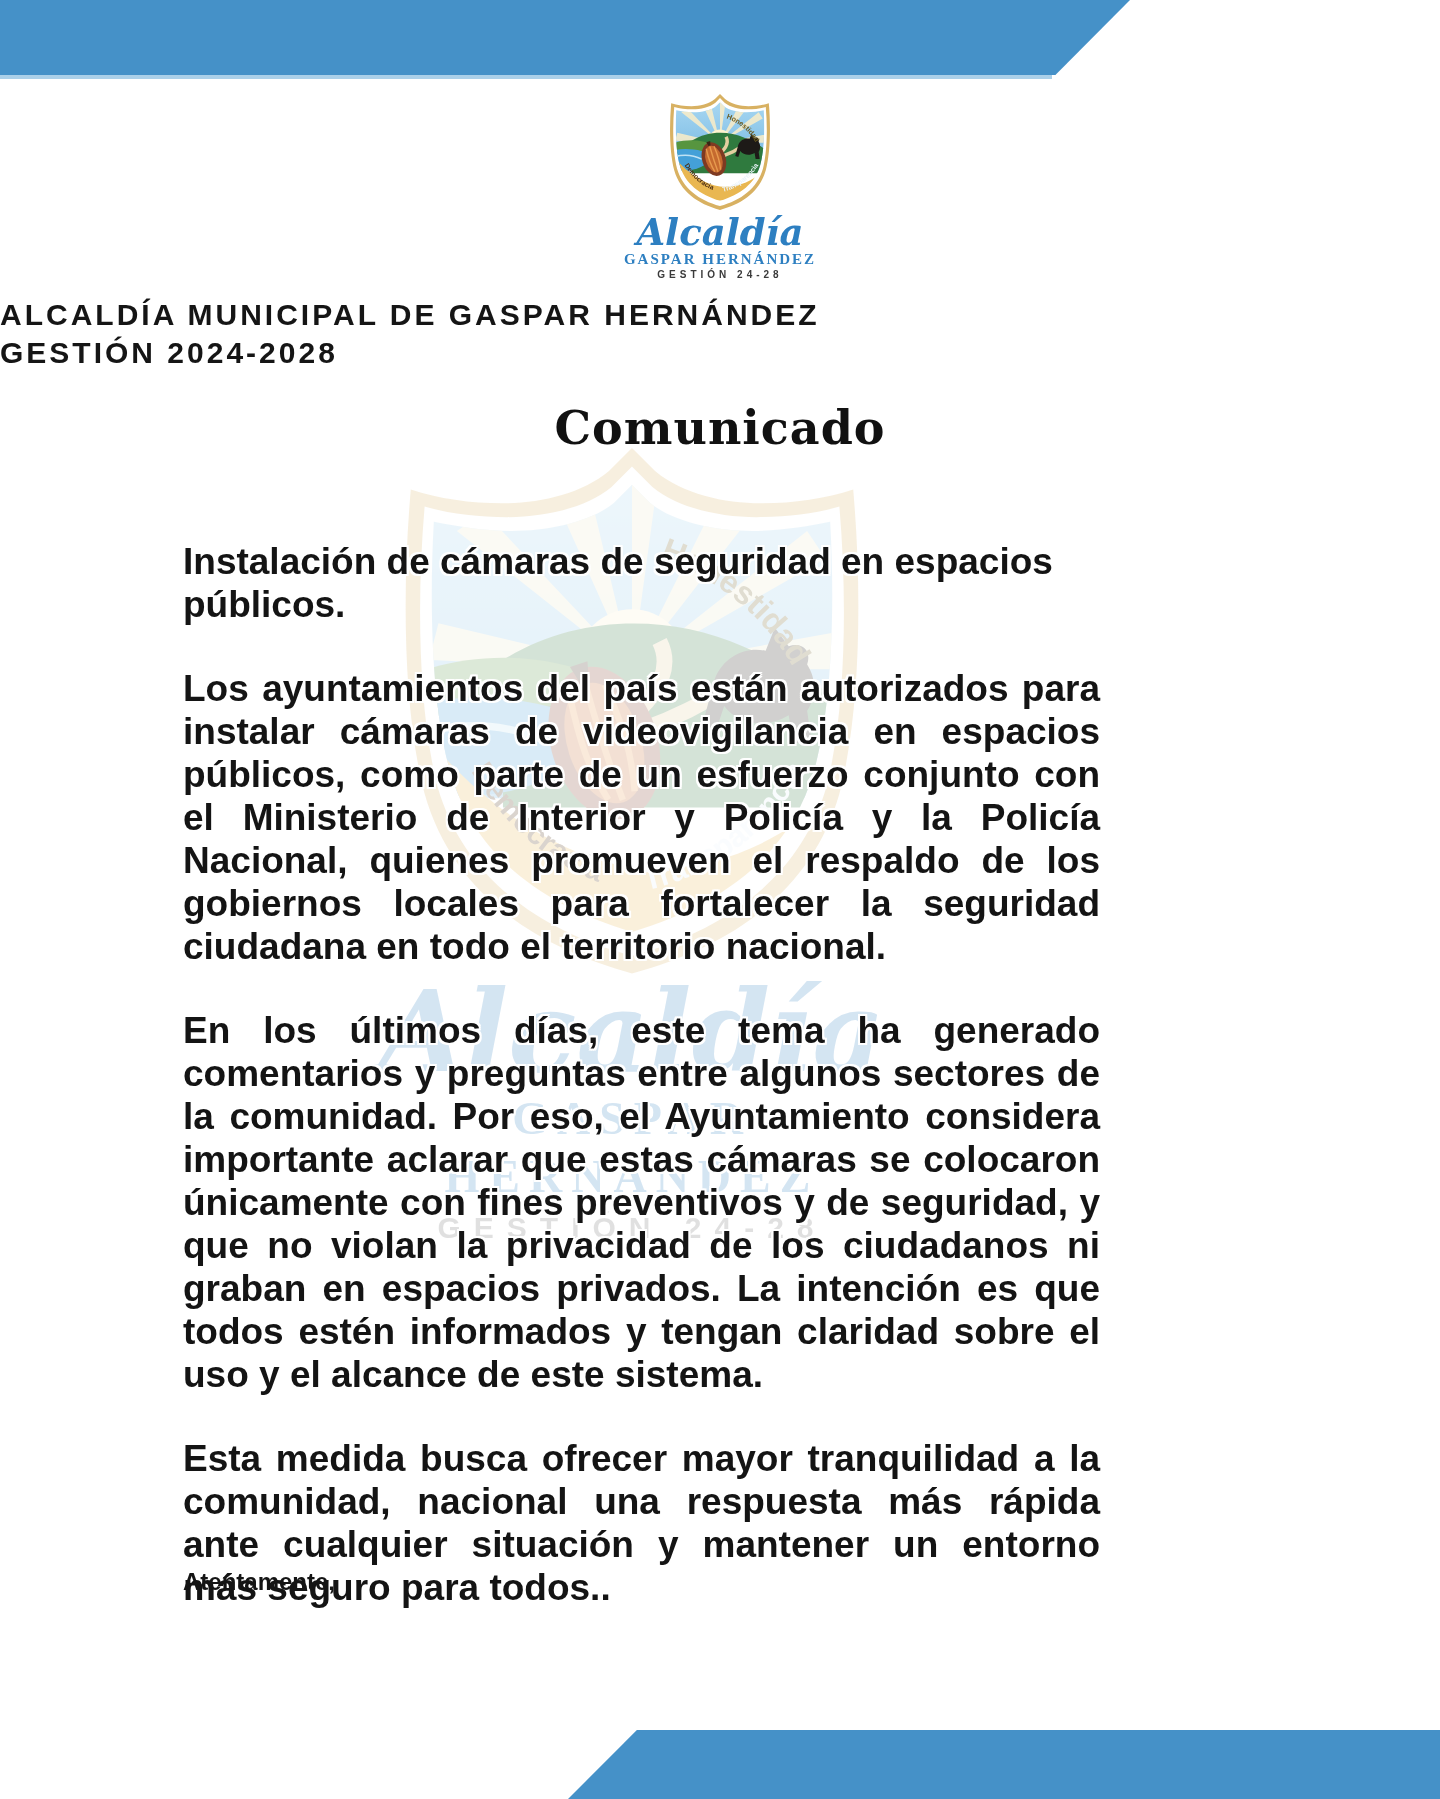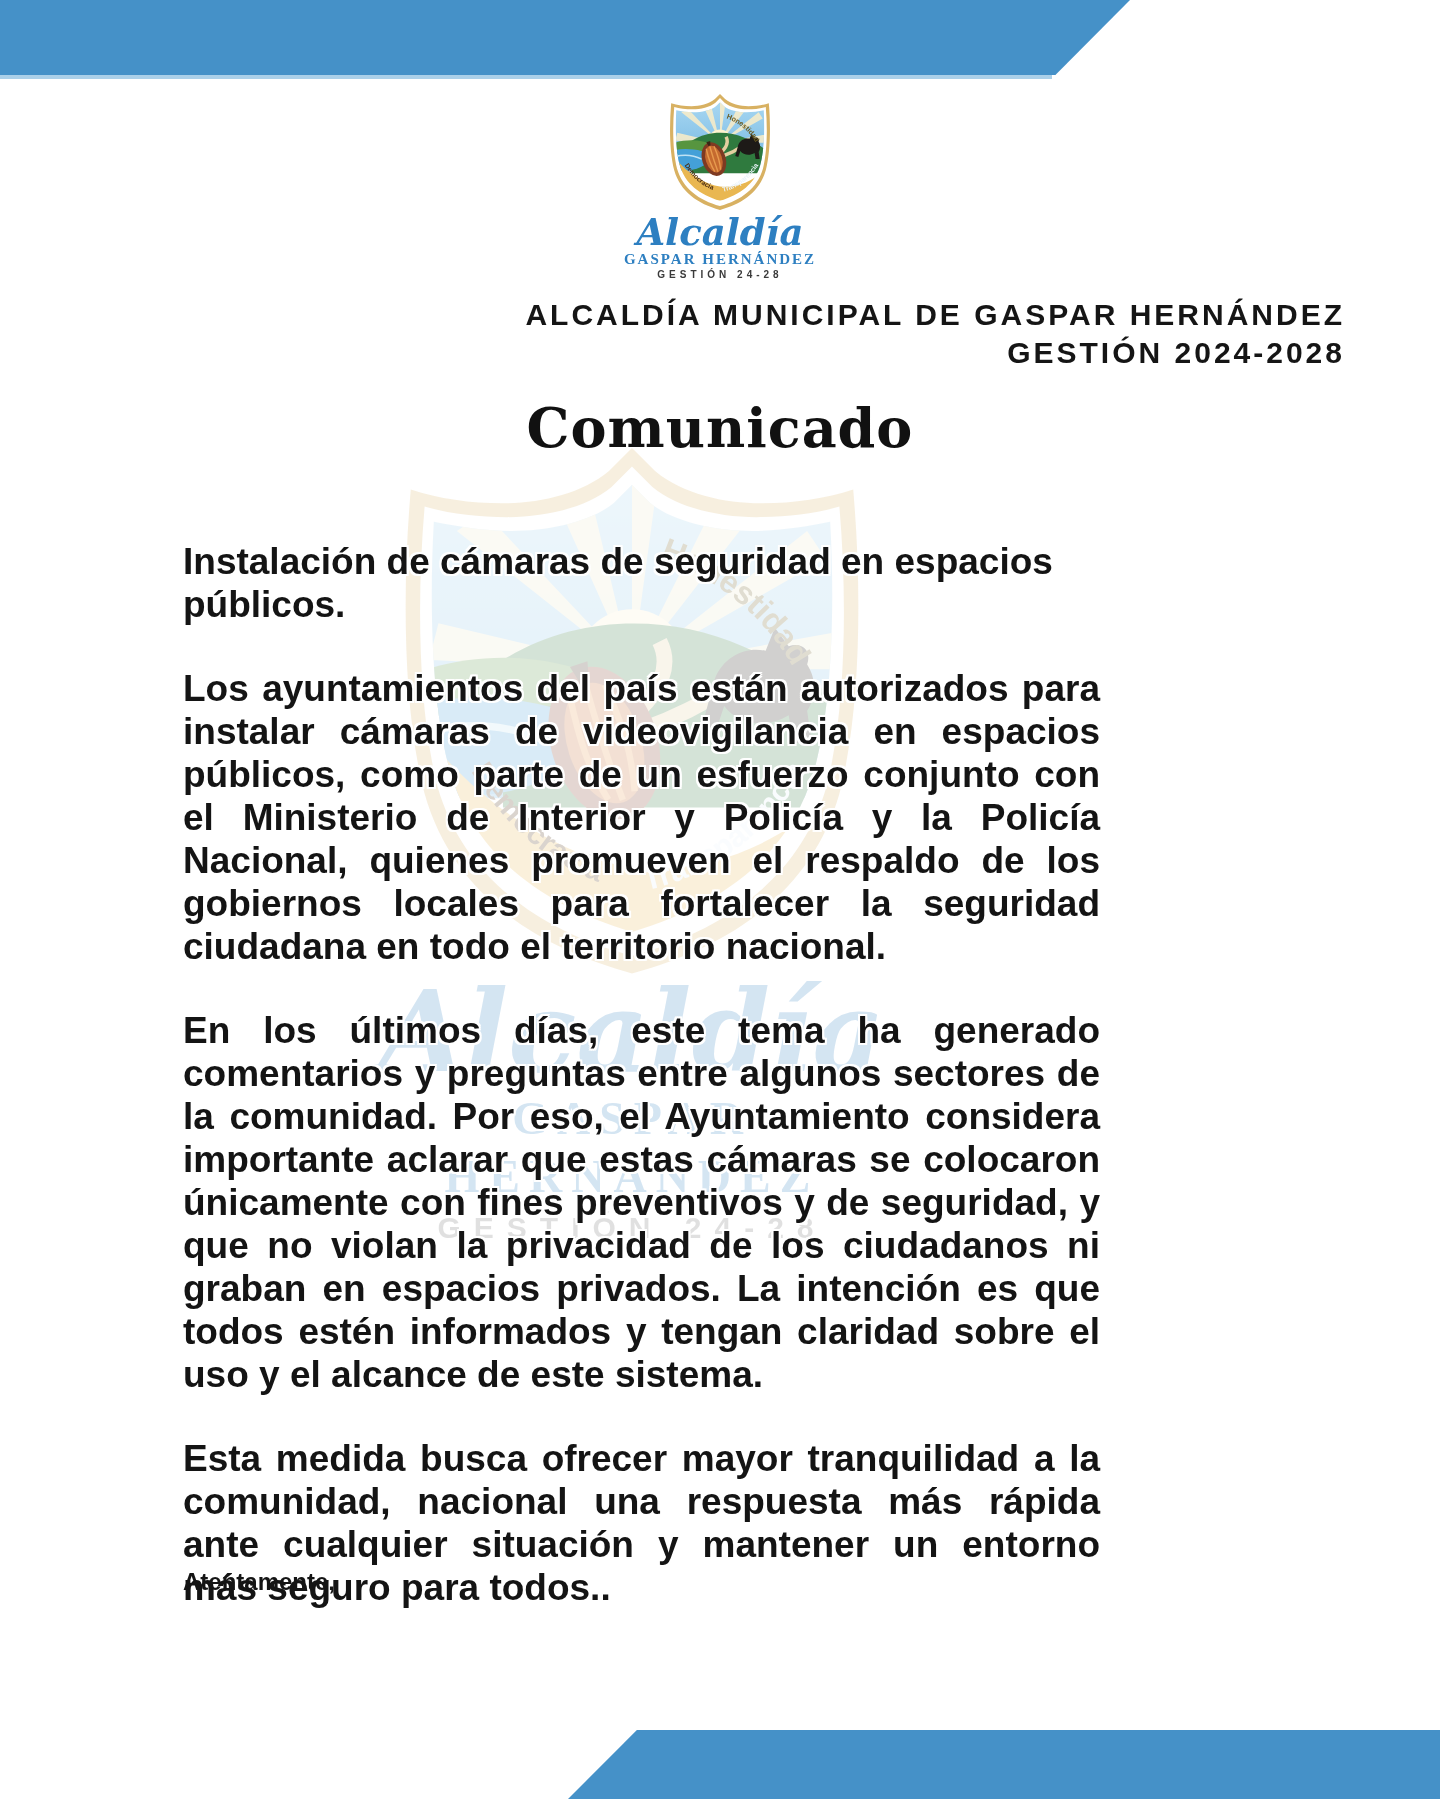--- a/index.html
+++ b/index.html
@@ -12,25 +12,25 @@
   
   .logo-block{position:absolute;top:94px;left:50%;transform:translateX(-50%);
               text-align:center;z-index:2;width:600px;}
   .crest{display:block;margin:0 auto;}
   .wordmark{font-family:"DejaVu Serif",serif;font-style:italic;font-weight:bold;
             font-size:37px;line-height:38px;color:#2d7fc1;margin-top:2px;}
   .muni{font-family:"Liberation Serif",serif;font-weight:bold;font-size:15px;line-height:17px;
         letter-spacing:2px;color:#2d7fc1;}
   .term{font-size:10px;font-weight:bold;letter-spacing:4px;color:#3a3a3a;line-height:14px;}
   
-  .header-block{position:absolute;top:296px;left:12px;width:1333px;text-align:right;z-index:2;color:#151515;}
+  .header-block{position:absolute;top:296px;left:0;width:1333px;text-align:left;z-index:2;color:#151515;}
   .header-line1{font-size:30px;font-weight:bold;letter-spacing:3px;line-height:38px;}
   .header-line2{font-size:30px;font-weight:bold;letter-spacing:3px;line-height:38px;}
   .doc-title{position:absolute;top:388px;left:0;width:1440px;text-align:center;z-index:2;
-             font-family:"DejaVu Serif",serif;font-weight:bold;font-size:54px;line-height:80px;
+             font-family:"DejaVu Serif",serif;font-weight:bold;font-size:46px;line-height:80px;
              color:#111111;letter-spacing:1px;}
   
   .watermark{position:absolute;left:372px;top:448px;width:520px;text-align:center;
              opacity:0.20;z-index:1;pointer-events:none;}
   .watermark .wm-wordmark{font-family:"DejaVu Serif",serif;font-style:italic;font-weight:bold;
              font-size:112px;line-height:116px;color:#2d7fc1;margin-top:-8px;}
   .watermark .wm-muni{font-family:"Liberation Serif",serif;font-weight:bold;font-size:46px;
              letter-spacing:9px;color:#2d7fc1;line-height:58px;}
   .watermark .wm-term{font-size:30px;font-weight:bold;letter-spacing:13px;color:#6b6b6b;line-height:44px;}
   

